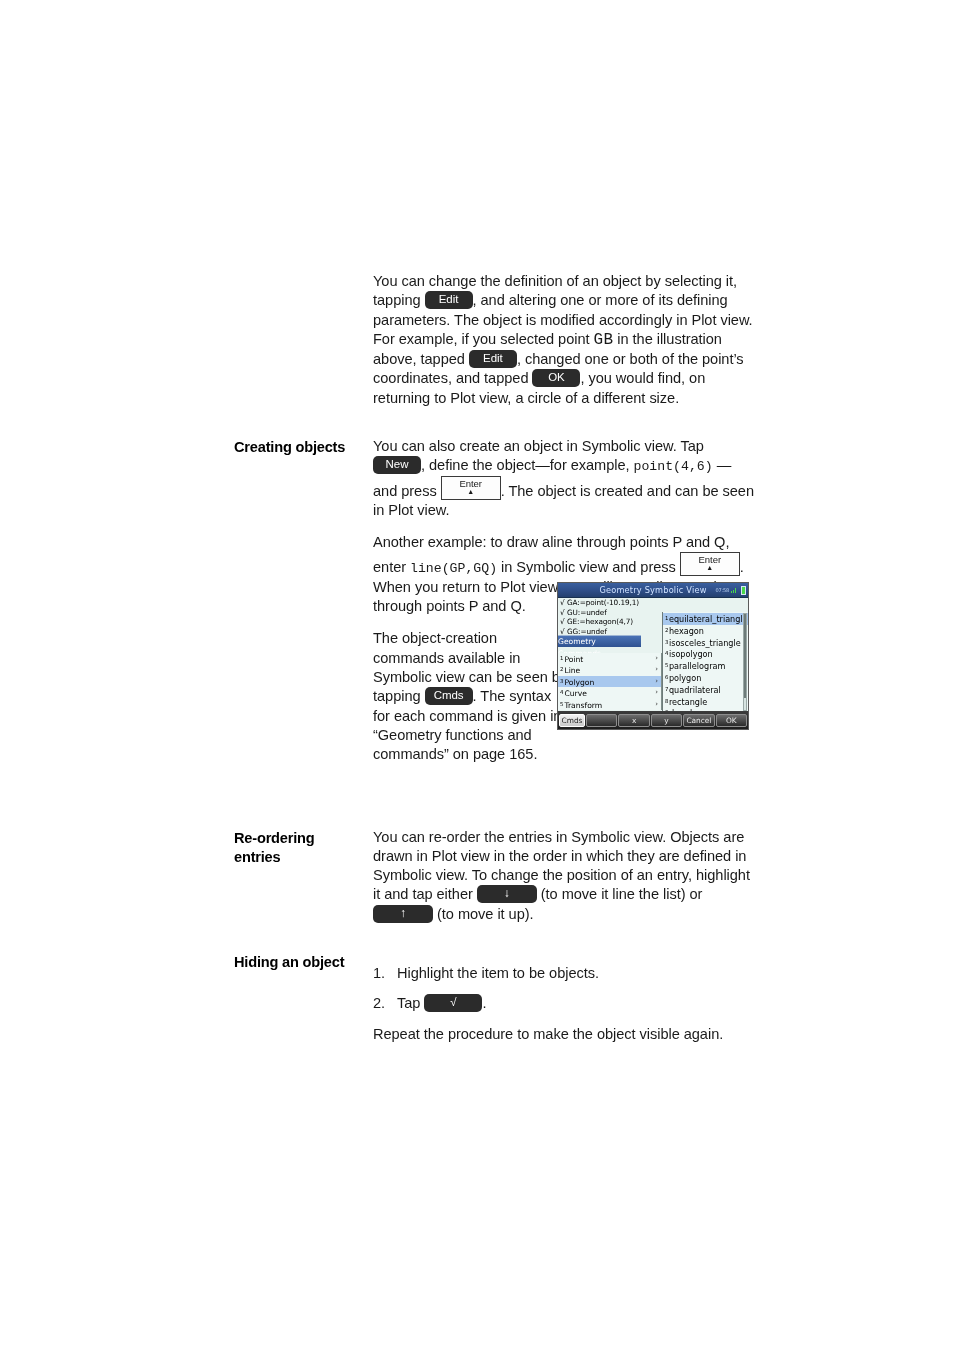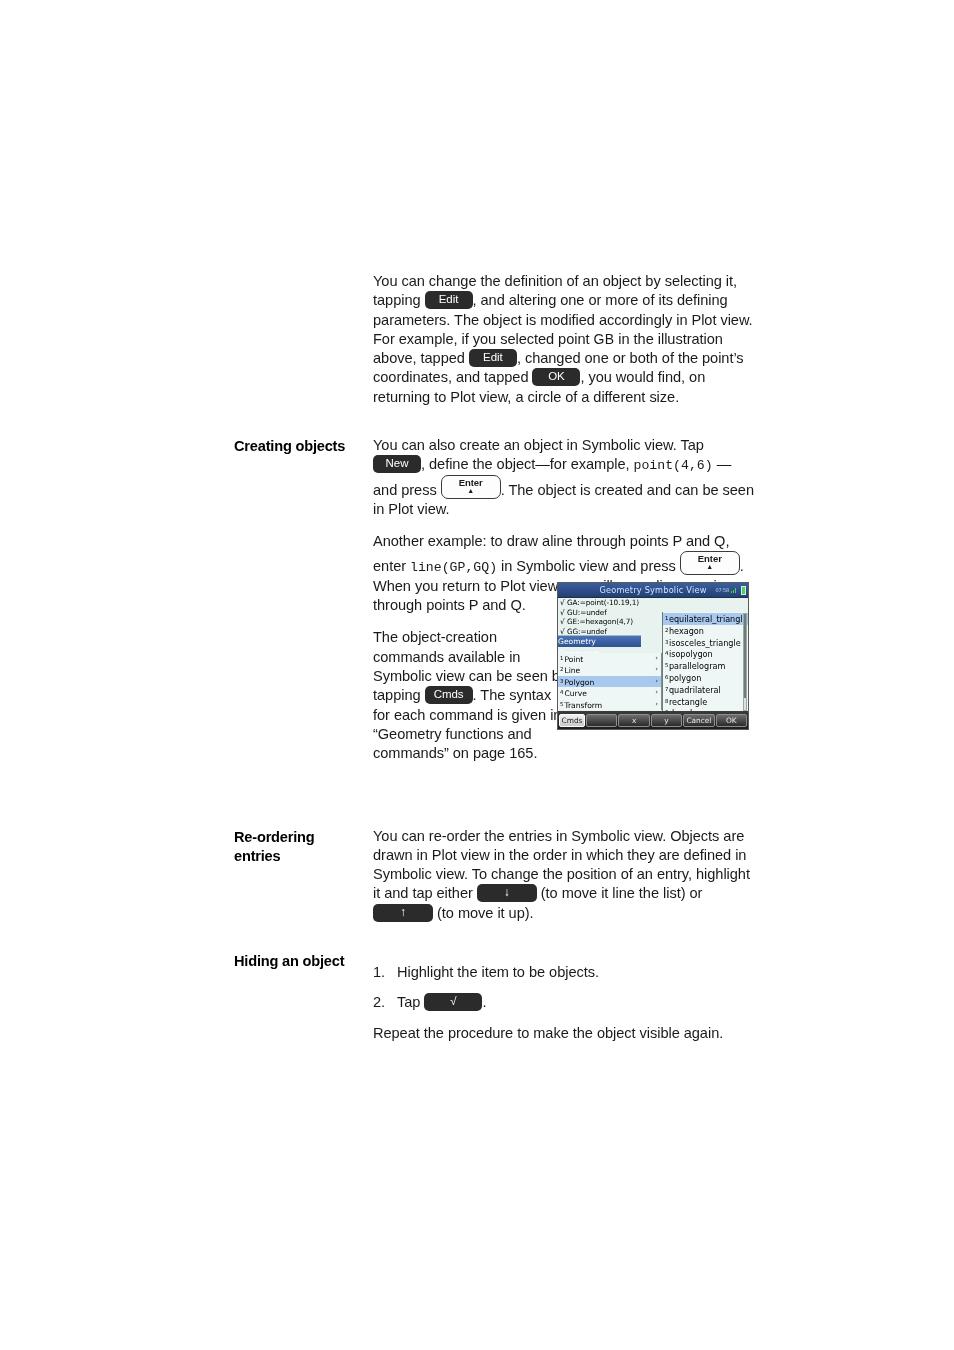--- a/index.html
+++ b/index.html
@@ -55,22 +55,22 @@
     margin: 0 0 12px 0;
   }
   .body p:last-child { margin-bottom: 0; }
 
   .mono {
     font-family: "Liberation Mono", "DejaVu Sans Mono", monospace;
     font-size: 13.2px;
     letter-spacing: 0px;
   }
   .smallcaps {
-    font-family: Liberation Sans, sans-serif;
-    font-size: 14px;
+    font-family: Liberation Mono, monospace;
+    font-size: 16px;
     letter-spacing: 0.3px;
     text-align: center;
   }
 
   
   .keydark {
     display: inline-block;
     background: #2b2b2b;
     color: #ffffff;
     border-radius: 5px;
@@ -88,30 +88,29 @@
   .keydark.arrow {
     min-width: 44px;
     font-size: 12px;
     padding: 2px 8px 3px 8px;
   }
   .keylight {
     display: inline-block;
     background: #fdfdfd;
     color: #1a1a1a;
     border: 1.2px solid #3a3a3a;
-    border-radius: 7px;
+    border-radius: 0;
     font-size: 9.5px;
     line-height: 10px;
     padding: 2px 12px 5px 12px;
     min-width: 34px;
     text-align: center;
     vertical-align: 1px;
     position: relative;
     top: -1px;
-    font-weight: bold;
   }
   .keylight .klabel { display:block; }
   .keylight .kmark {
     display: block;
     font-size: 7px;
     line-height: 4px;
     margin-top: 1px;
   }
 
   

